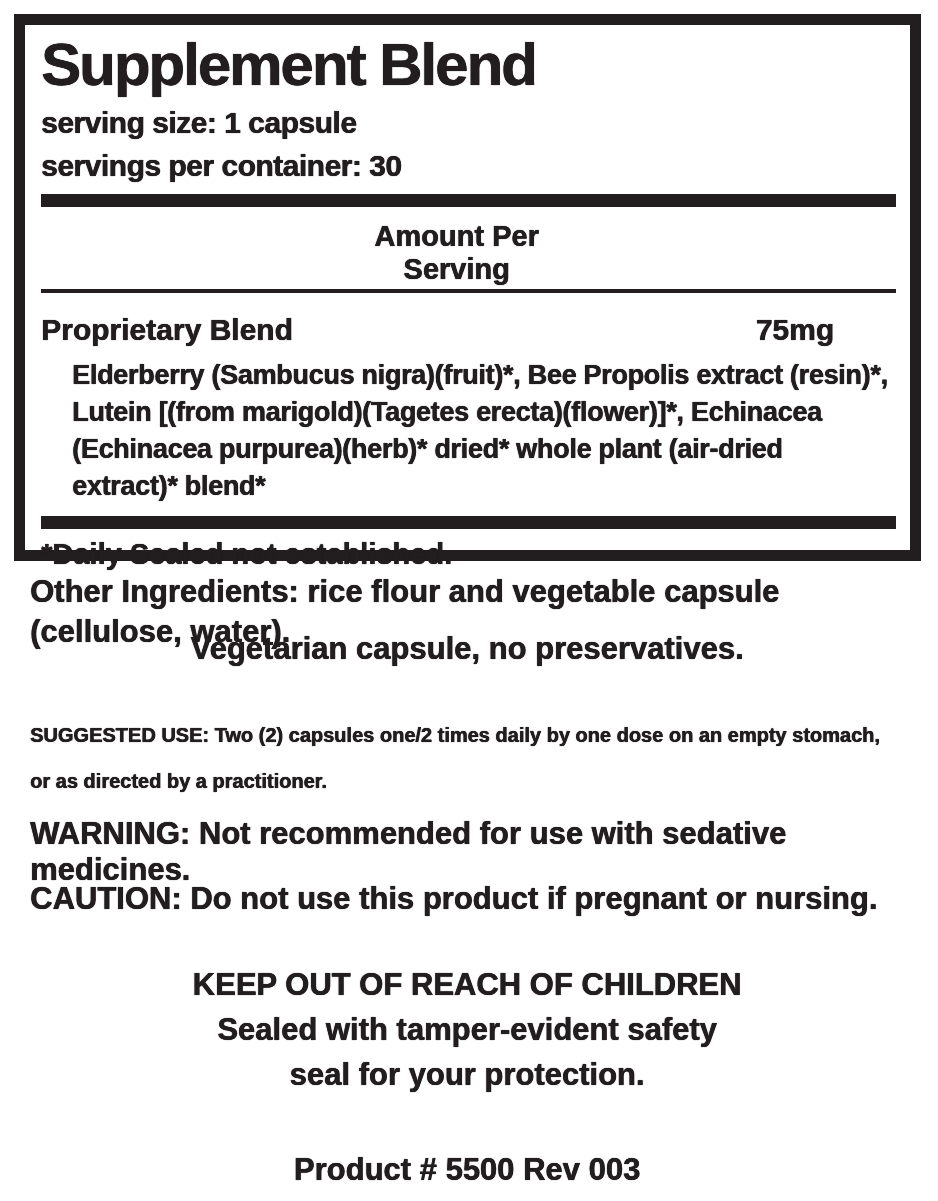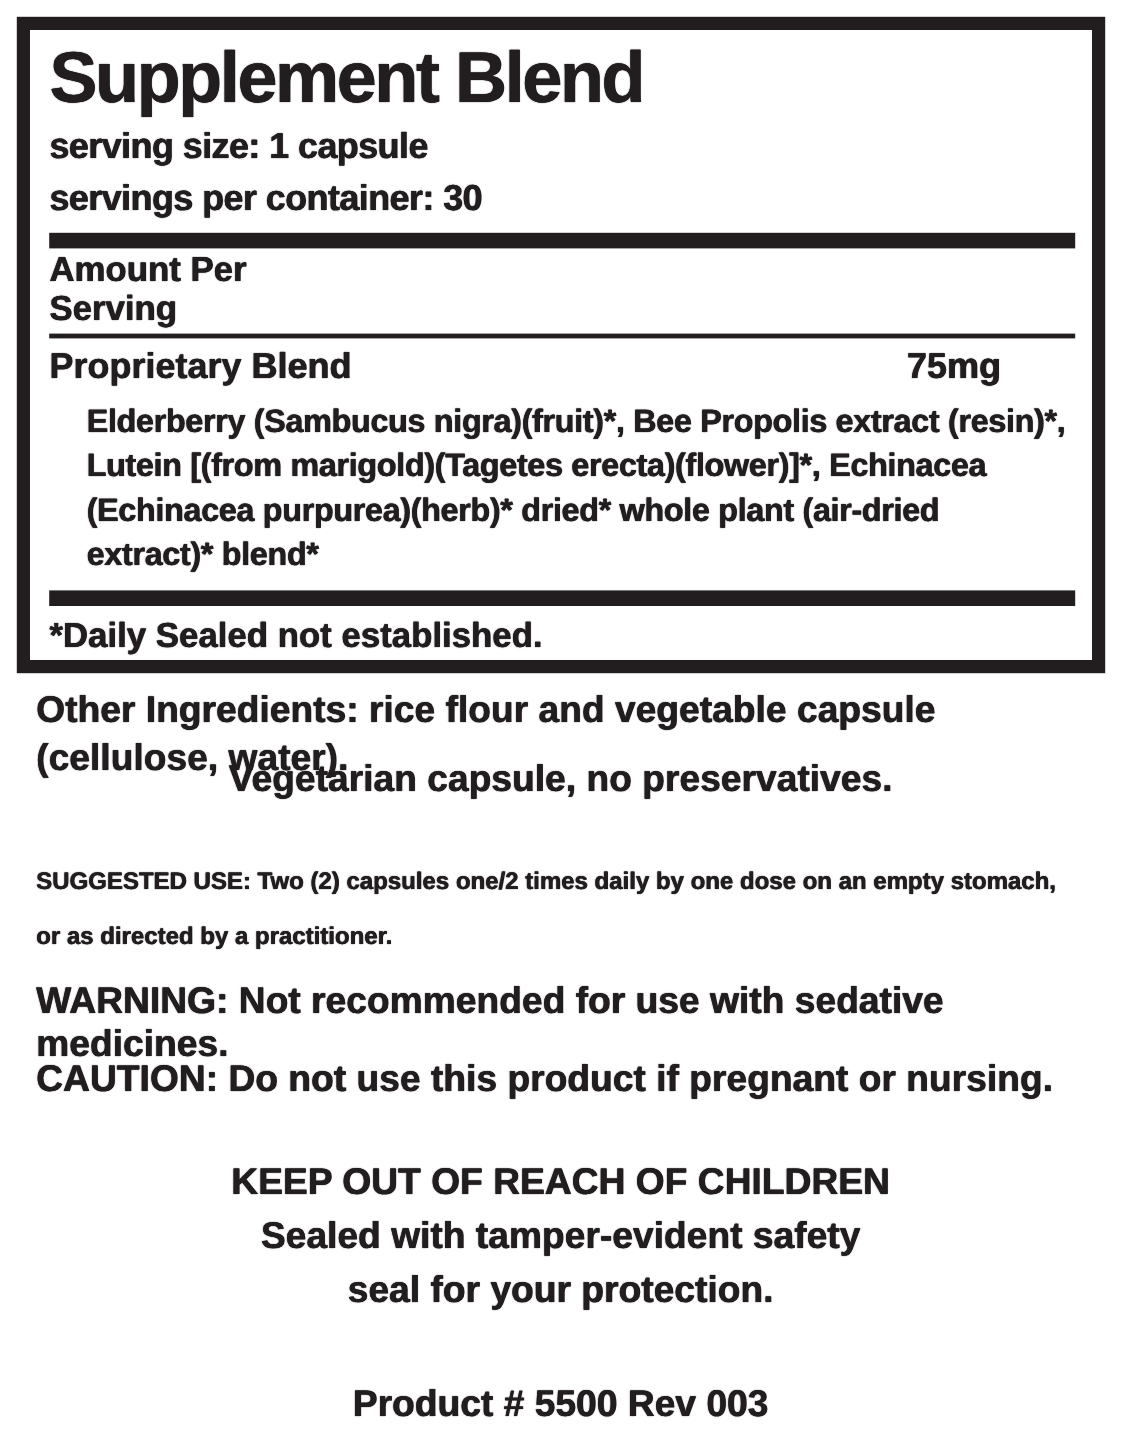--- a/index.html
+++ b/index.html
@@ -31,32 +31,32 @@
   .serving-line {
     font-size: 30px;
     line-height: 34px;
     margin-top: 9px;
     letter-spacing: -0.5px;
   }
   .bar { background: #221e1f; width: 100%; }
   .bar.thick { height: 13px; margin-top: 11px; }
   .bar.thin  { height: 4px;  margin-top: 3px; }
   .amount-head {
-    text-align: left;
+    text-align: center;
     font-size: 29px;
     line-height: 33px;
-    margin-top: 2px;
+    margin-top: 13px;
     padding-right: 24px;
   }
   .blend-row {
     display: flex;
     justify-content: space-between;
     font-size: 30px;
     line-height: 34px;
-    margin-top: 7px;
+    margin-top: 20px;
   }
   .blend-row .blend-amount { margin-right: 62px; }
   .blend-ingredients {
     font-size: 27px;
     line-height: 37px;
     letter-spacing: -0.3px;
     margin-top: 10px;
     padding-left: 31px;
     padding-right: 4px;
   }

